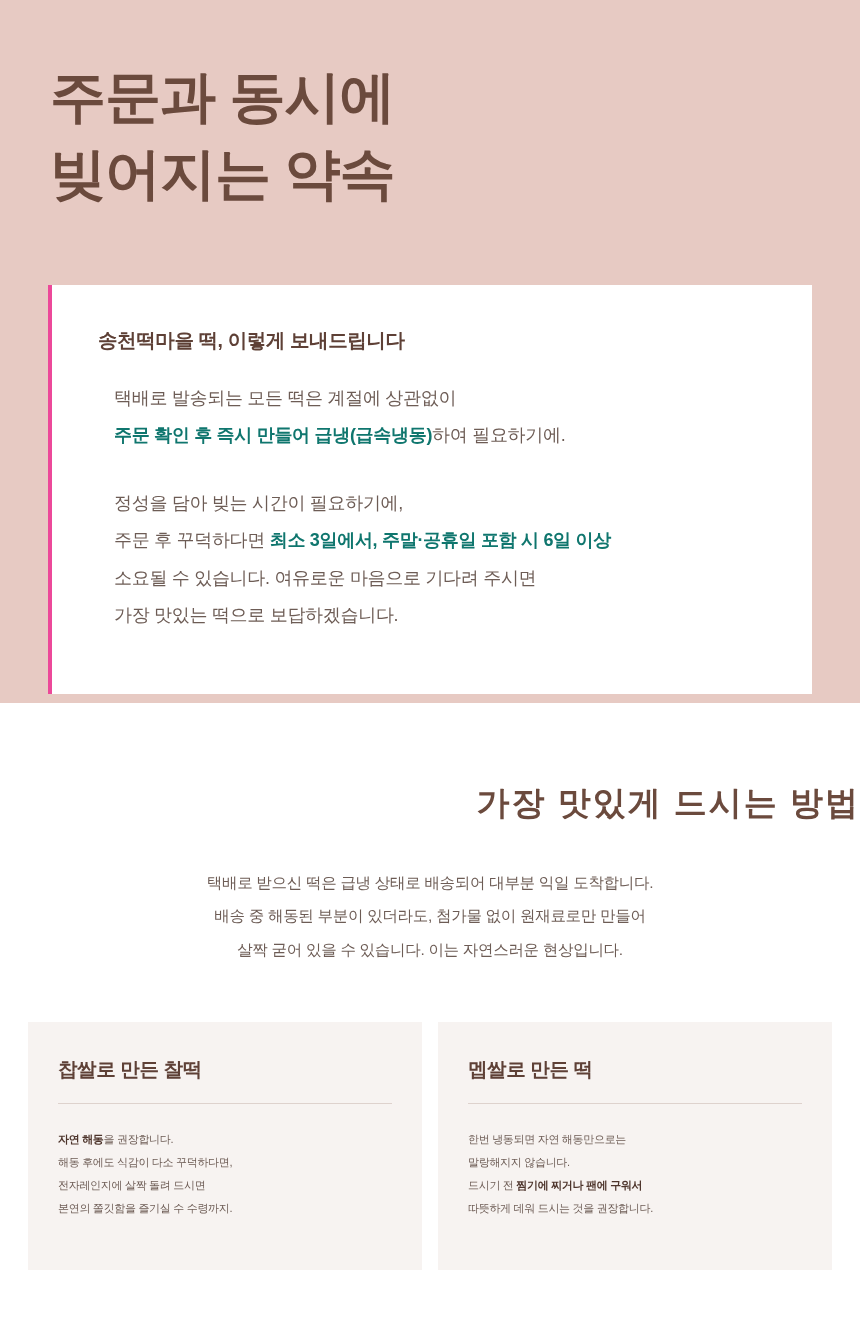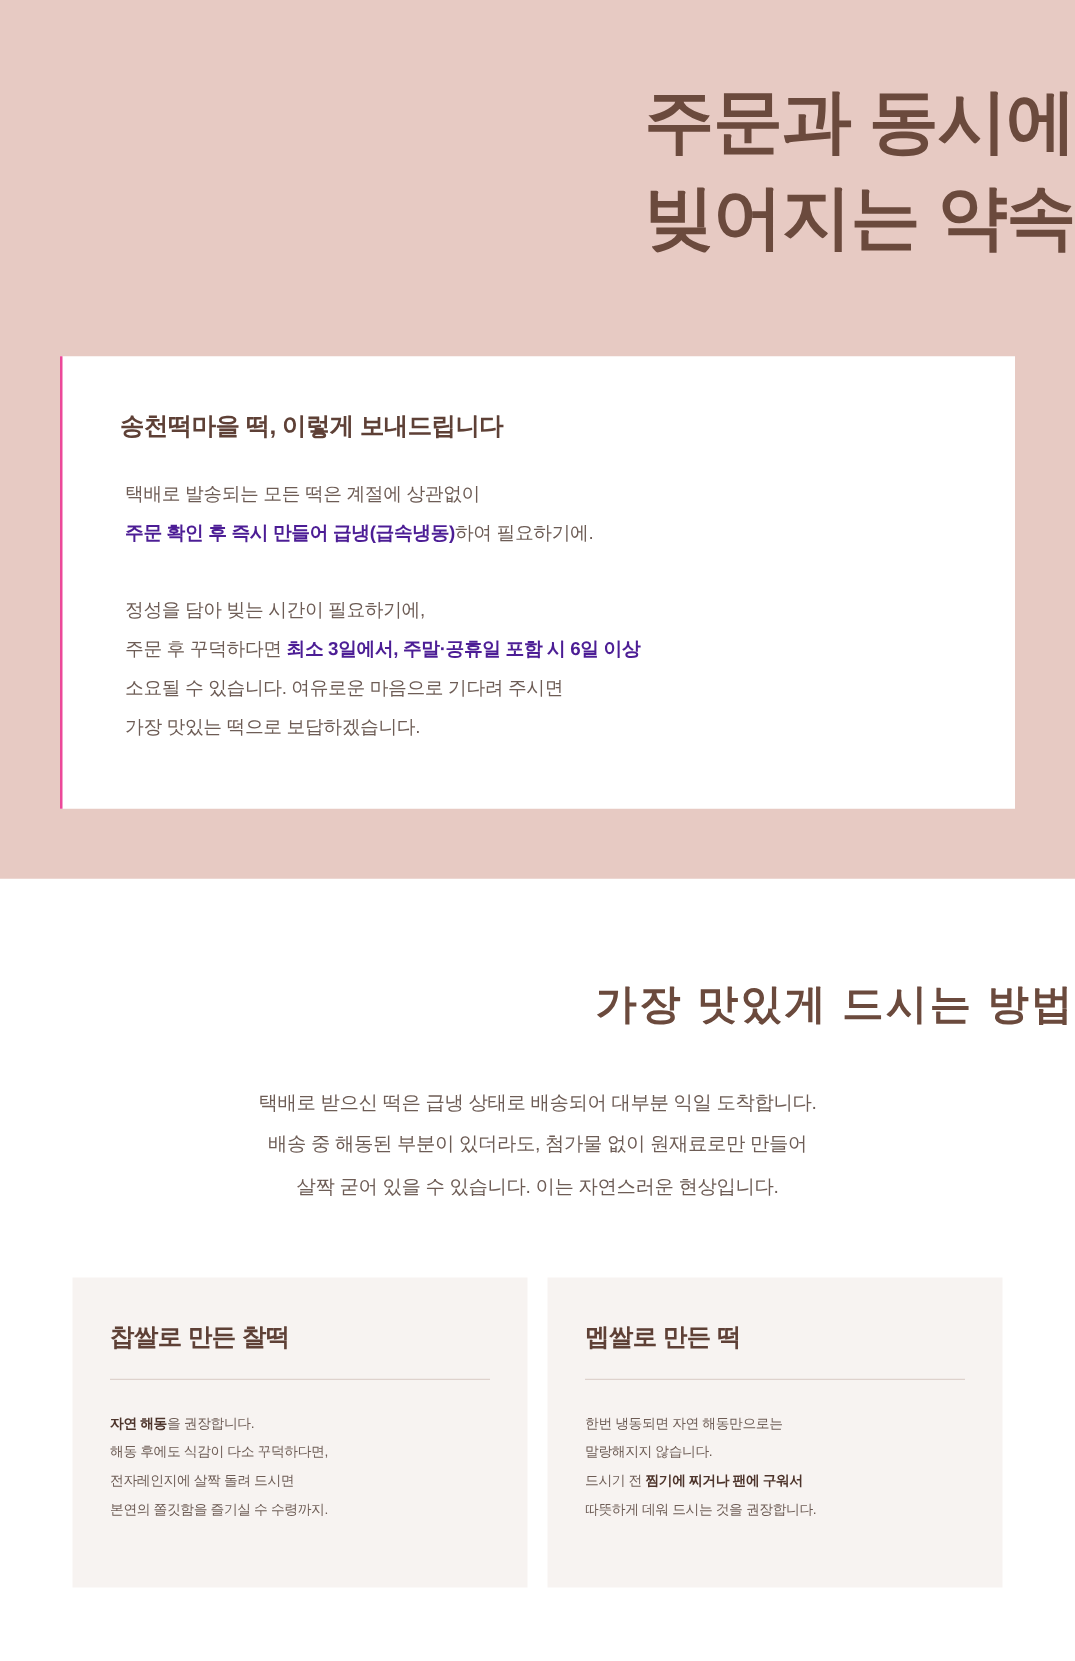--- a/index.html
+++ b/index.html
@@ -22,46 +22,46 @@
   }
   .hero-title {
     margin: 0;
     padding: 0 0 0 50px;
     font-size: 56px;
     line-height: 1.38;
     font-weight: 700;
     color: #6b4a3d;
     letter-spacing: -1px;
   }
-  .hero-title span { display: block; text-align: right; }
+  .hero-title span { display: block; }
 
   .notice-card {
     position: relative;
     margin: 72px 48px 0 48px;
     background: #ffffff;
-    border-left: 2px solid #ec4899;
+    border-left: 4px solid #ec4899;
     padding: 42px 46px 44px 46px;
     min-height: 362px;
   }
   .notice-head {
     margin: 0 0 26px 0;
     font-size: 19.5px;
     font-weight: 700;
     color: #5e4036;
     letter-spacing: -0.4px;
   }
   .notice-body p {
-    margin: 4px;
-    font-size: 15px;
+    margin: 16px;
+    font-size: 18px;
     line-height: 2.07;
     color: #6d5c55;
     letter-spacing: -0.3px;
   }
   .notice-body p.gap { margin-top: 31px; }
-  .notice-body b { font-weight: 700; color: #4c1d95; }
+  .notice-body b { font-weight: 700; color: #0f766e; }
 
   
   .howto {
     background: #ffffff;
     padding: 78px 0 88px 0;
   }
   .howto-title {
     margin: 0 0 40px 0;
     text-align: right;
     font-size: 33px;
@@ -75,21 +75,21 @@
     line-height: 2.15;
     color: #6d5c55;
     letter-spacing: -0.3px;
     margin: 0 0 56px 0;
   }
   .howto-lead span { display: block; }
 
   .cards {
     display: flex;
     gap: 16px;
-    padding: 0 58px;
+    padding: 0 28px;
   }
   .card {
     flex: 1 1 0;
     background: #f7f3f1;
     padding: 34px 30px 38px 30px;
     min-height: 248px;
   }
   .card h3 {
     margin: 0 0 20px 0;
     font-size: 19.5px;

